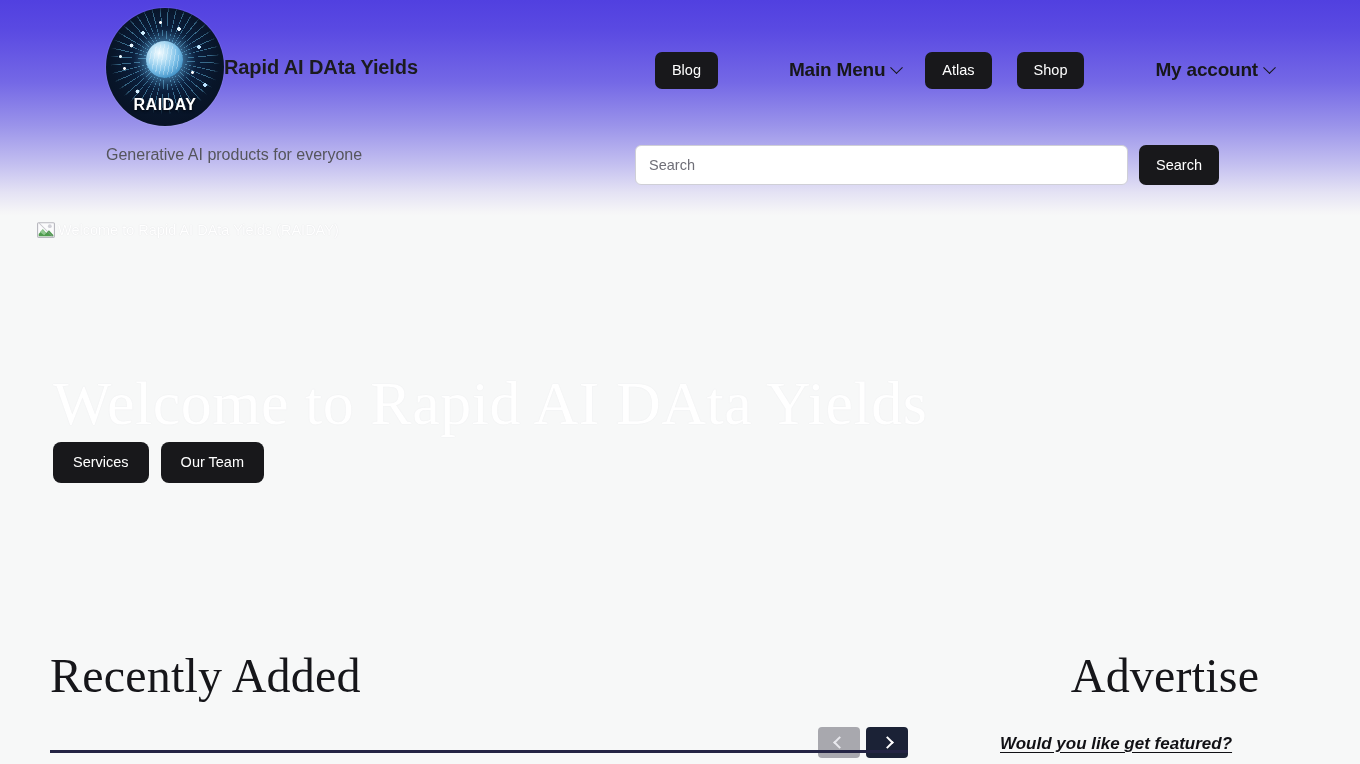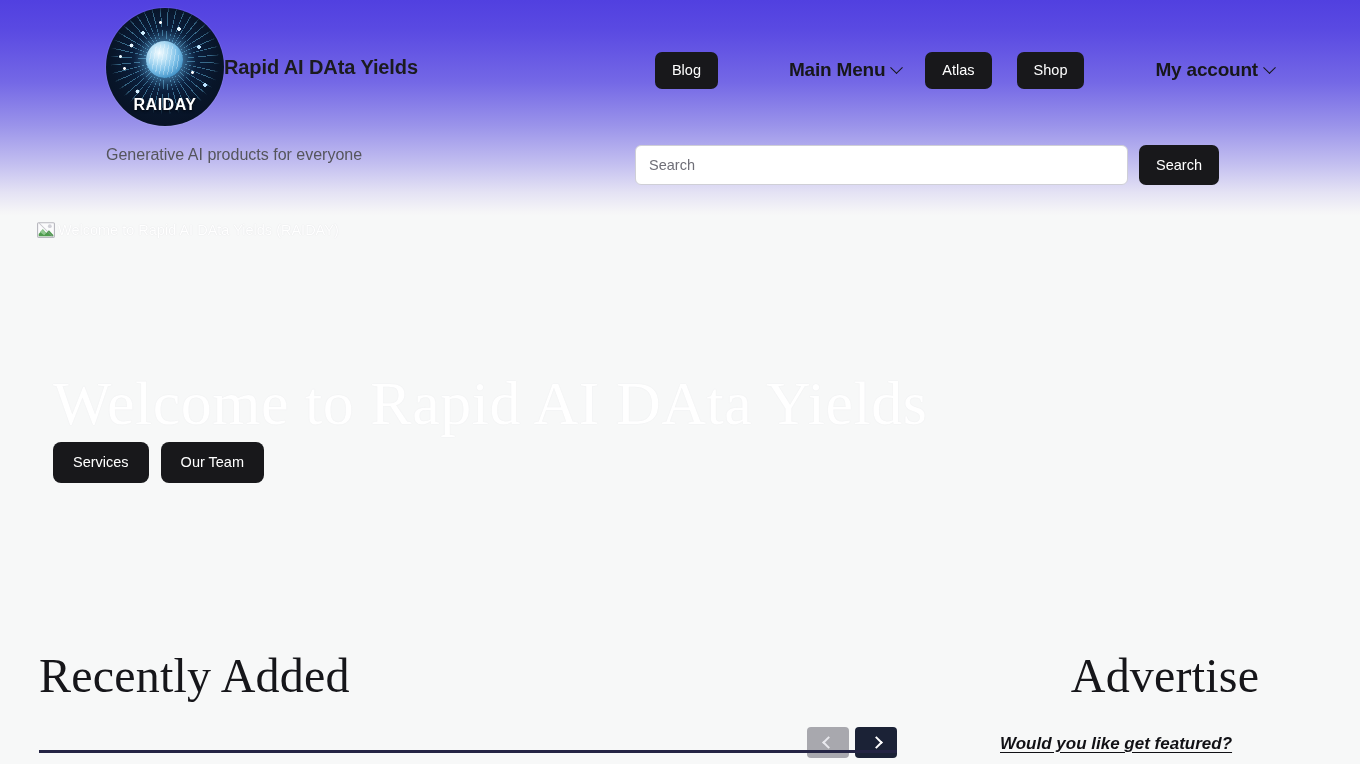--- a/index.html
+++ b/index.html
@@ -286,21 +286,21 @@
     font-size: 14.5px;
     padding: 13px 20px;
     line-height: 1;
     cursor: pointer;
     white-space: nowrap;
   }
 
   
   .section-recent {
     position: absolute;
-    left: 39px;
+    left: 50px;
     top: 650px;
     width: 858px;
   }
   .section-adv {
     position: absolute;
     left: 1000px;
     top: 650px;
     width: 330px;
   }
 

